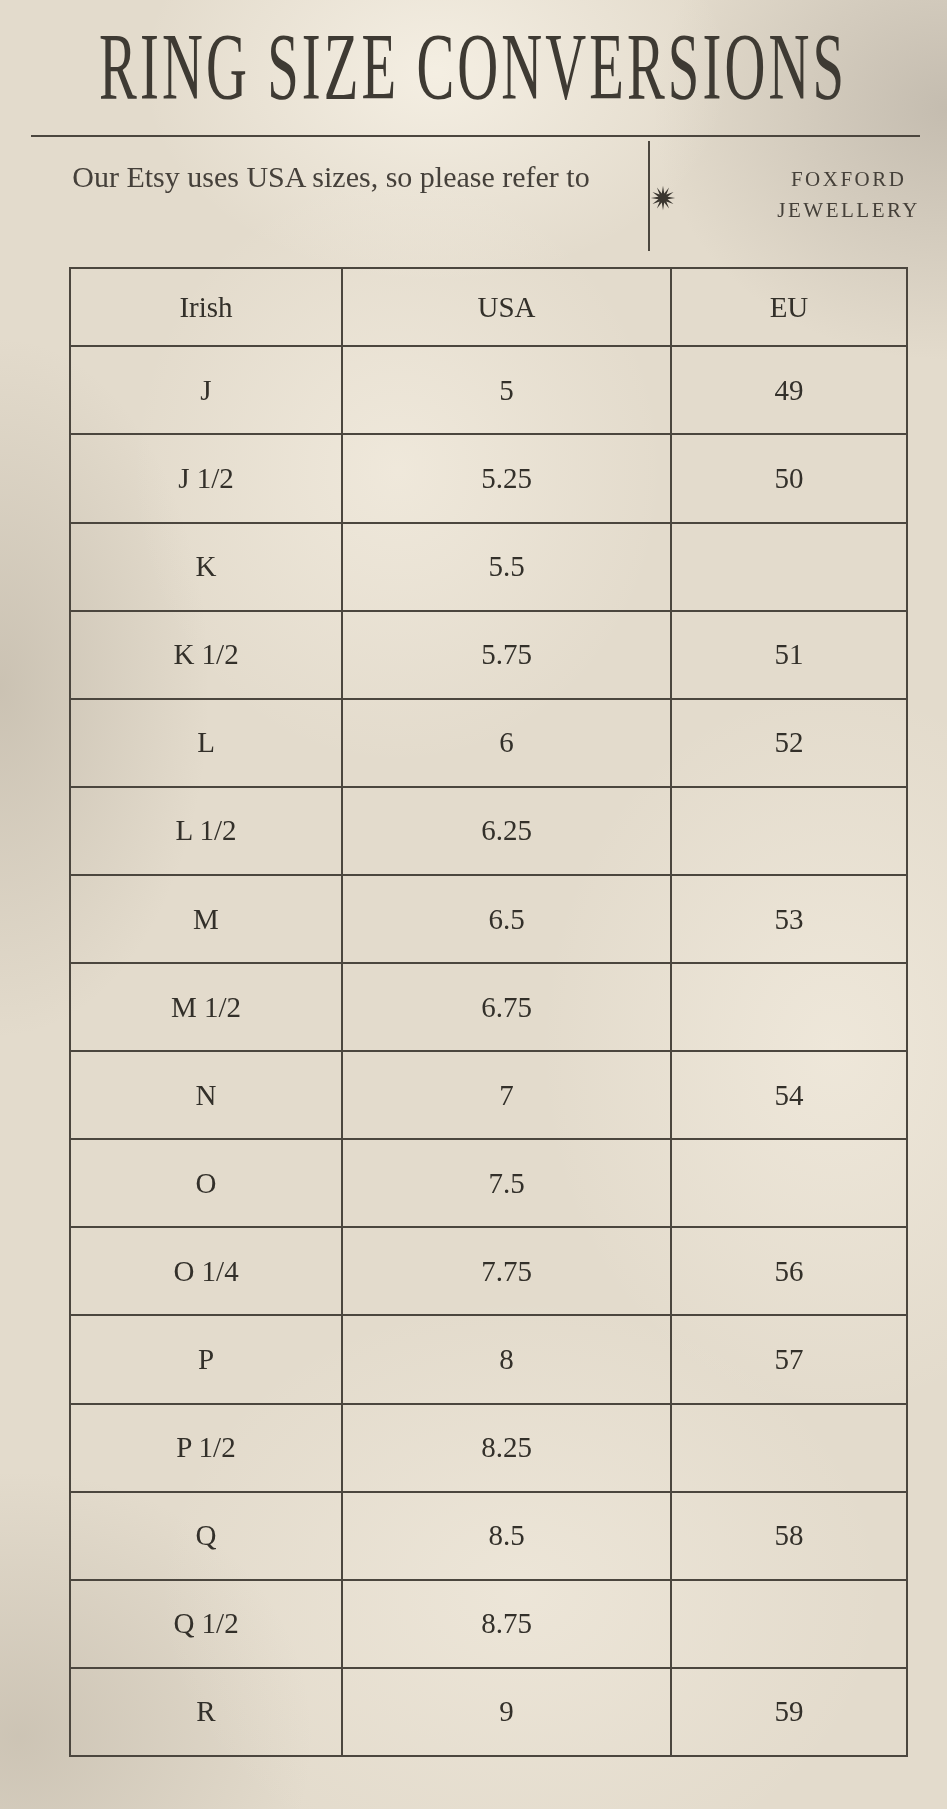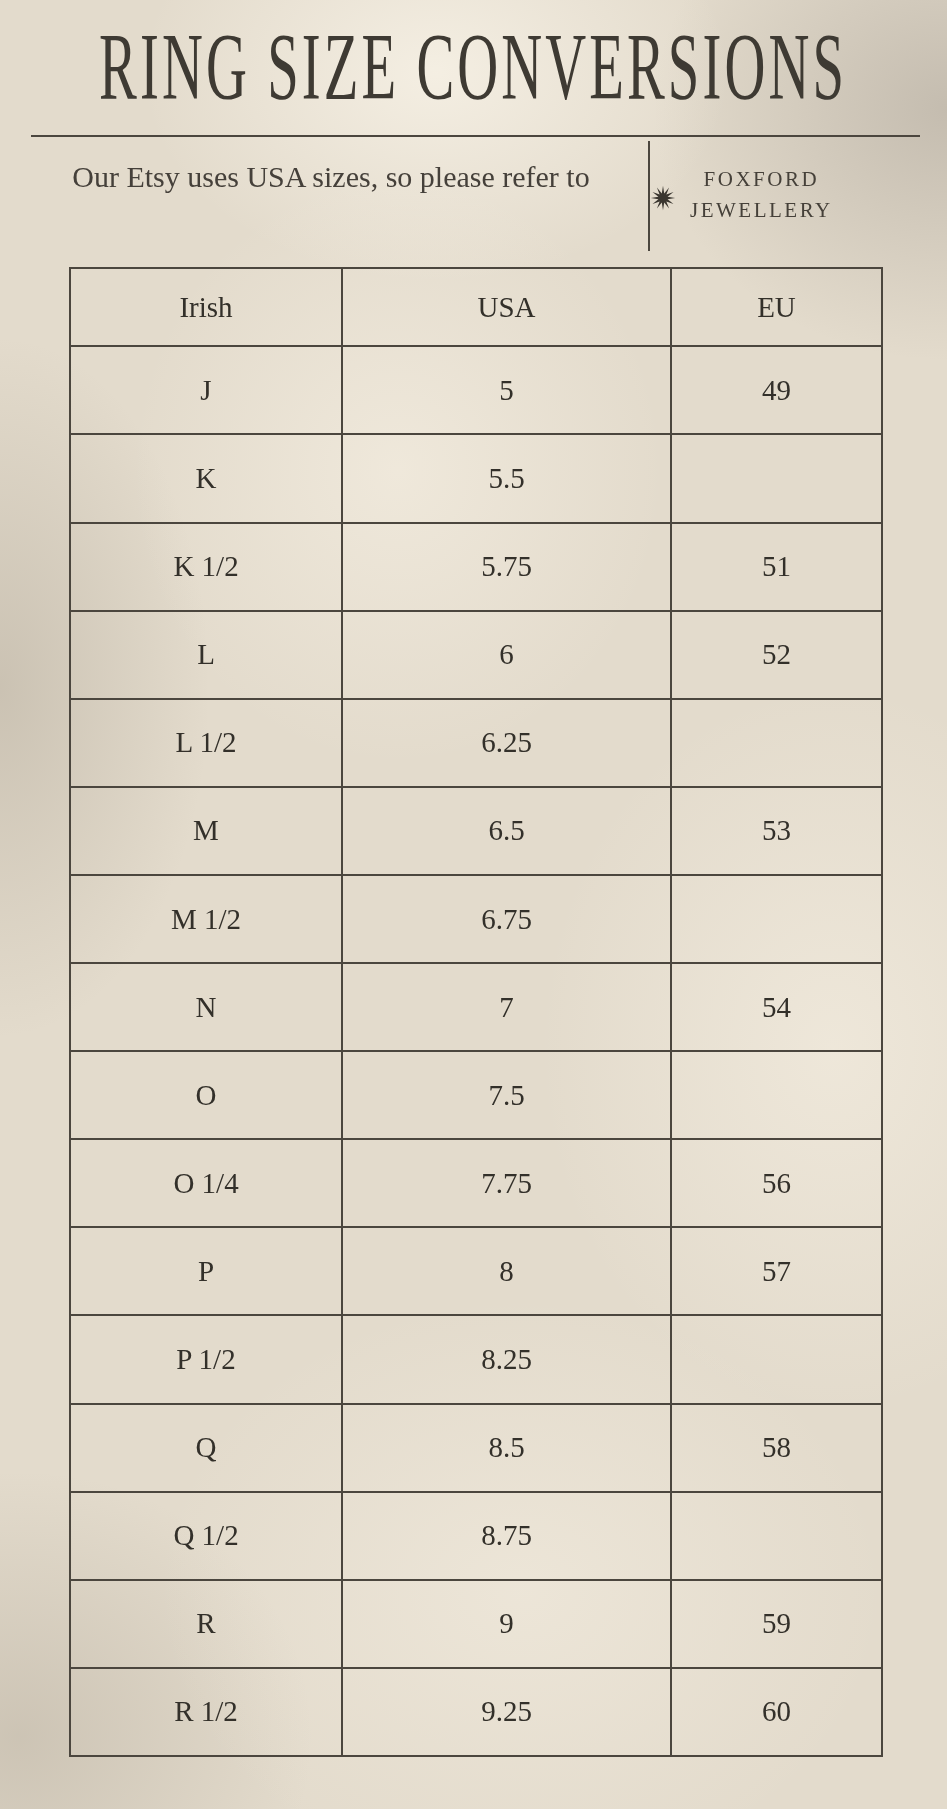--- a/index.html
+++ b/index.html
@@ -71,21 +71,21 @@
     width: 2px;
     height: 110px;
     margin-left: 17px;
     margin-top: 4px;
     background: var(--line);
   }
   .brand {
     flex: 1;
     display: flex;
     align-items: center;
-    justify-content: flex-start;
+    justify-content: space-between;
     gap: 14px;
   }
   .brand-icon { width: 26px; height: 26px; flex: 0 0 auto; margin-top: 6px; }
   .brand-icon polygon { fill: #3a362f; }
   .brand-name {
     text-align: center;
     font-size: 21px;
     letter-spacing: 2.5px;
     line-height: 31px;
     color: #454039;
@@ -135,30 +135,35 @@
         <div>JEWELLERY</div>
       </div>
     </div>
   </div>
 
   <table class="size-table">
     <thead>
       <tr>
         <th style="width:272px">Irish</th>
         <th style="width:329px">USA</th>
-        <th style="width:211px">EU</th>
+        <th style="width:236px">EU</th>
       </tr>
     </thead>
     <tbody>
         <tr>
           <td>J</td>
           <td>5</td>
           <td>49</td>
         </tr>
         <tr>
+          <td>J 1/2</td>
+          <td>5.25</td>
+          <td>50</td>
+        </tr>
+        <tr>
           <td>K</td>
           <td>5.5</td>
           <td></td>
         </tr>
         <tr>
           <td>K 1/2</td>
           <td>5.75</td>
           <td>51</td>
         </tr>
         <tr>
@@ -214,21 +219,16 @@
         <tr>
           <td>Q 1/2</td>
           <td>8.75</td>
           <td></td>
         </tr>
         <tr>
           <td>R</td>
           <td>9</td>
           <td>59</td>
         </tr>
-        <tr>
-          <td>R 1/2</td>
-          <td>9.25</td>
-          <td>60</td>
-        </tr>
       </tbody>
   </table>
 
 </div>
 
 </body></html>

